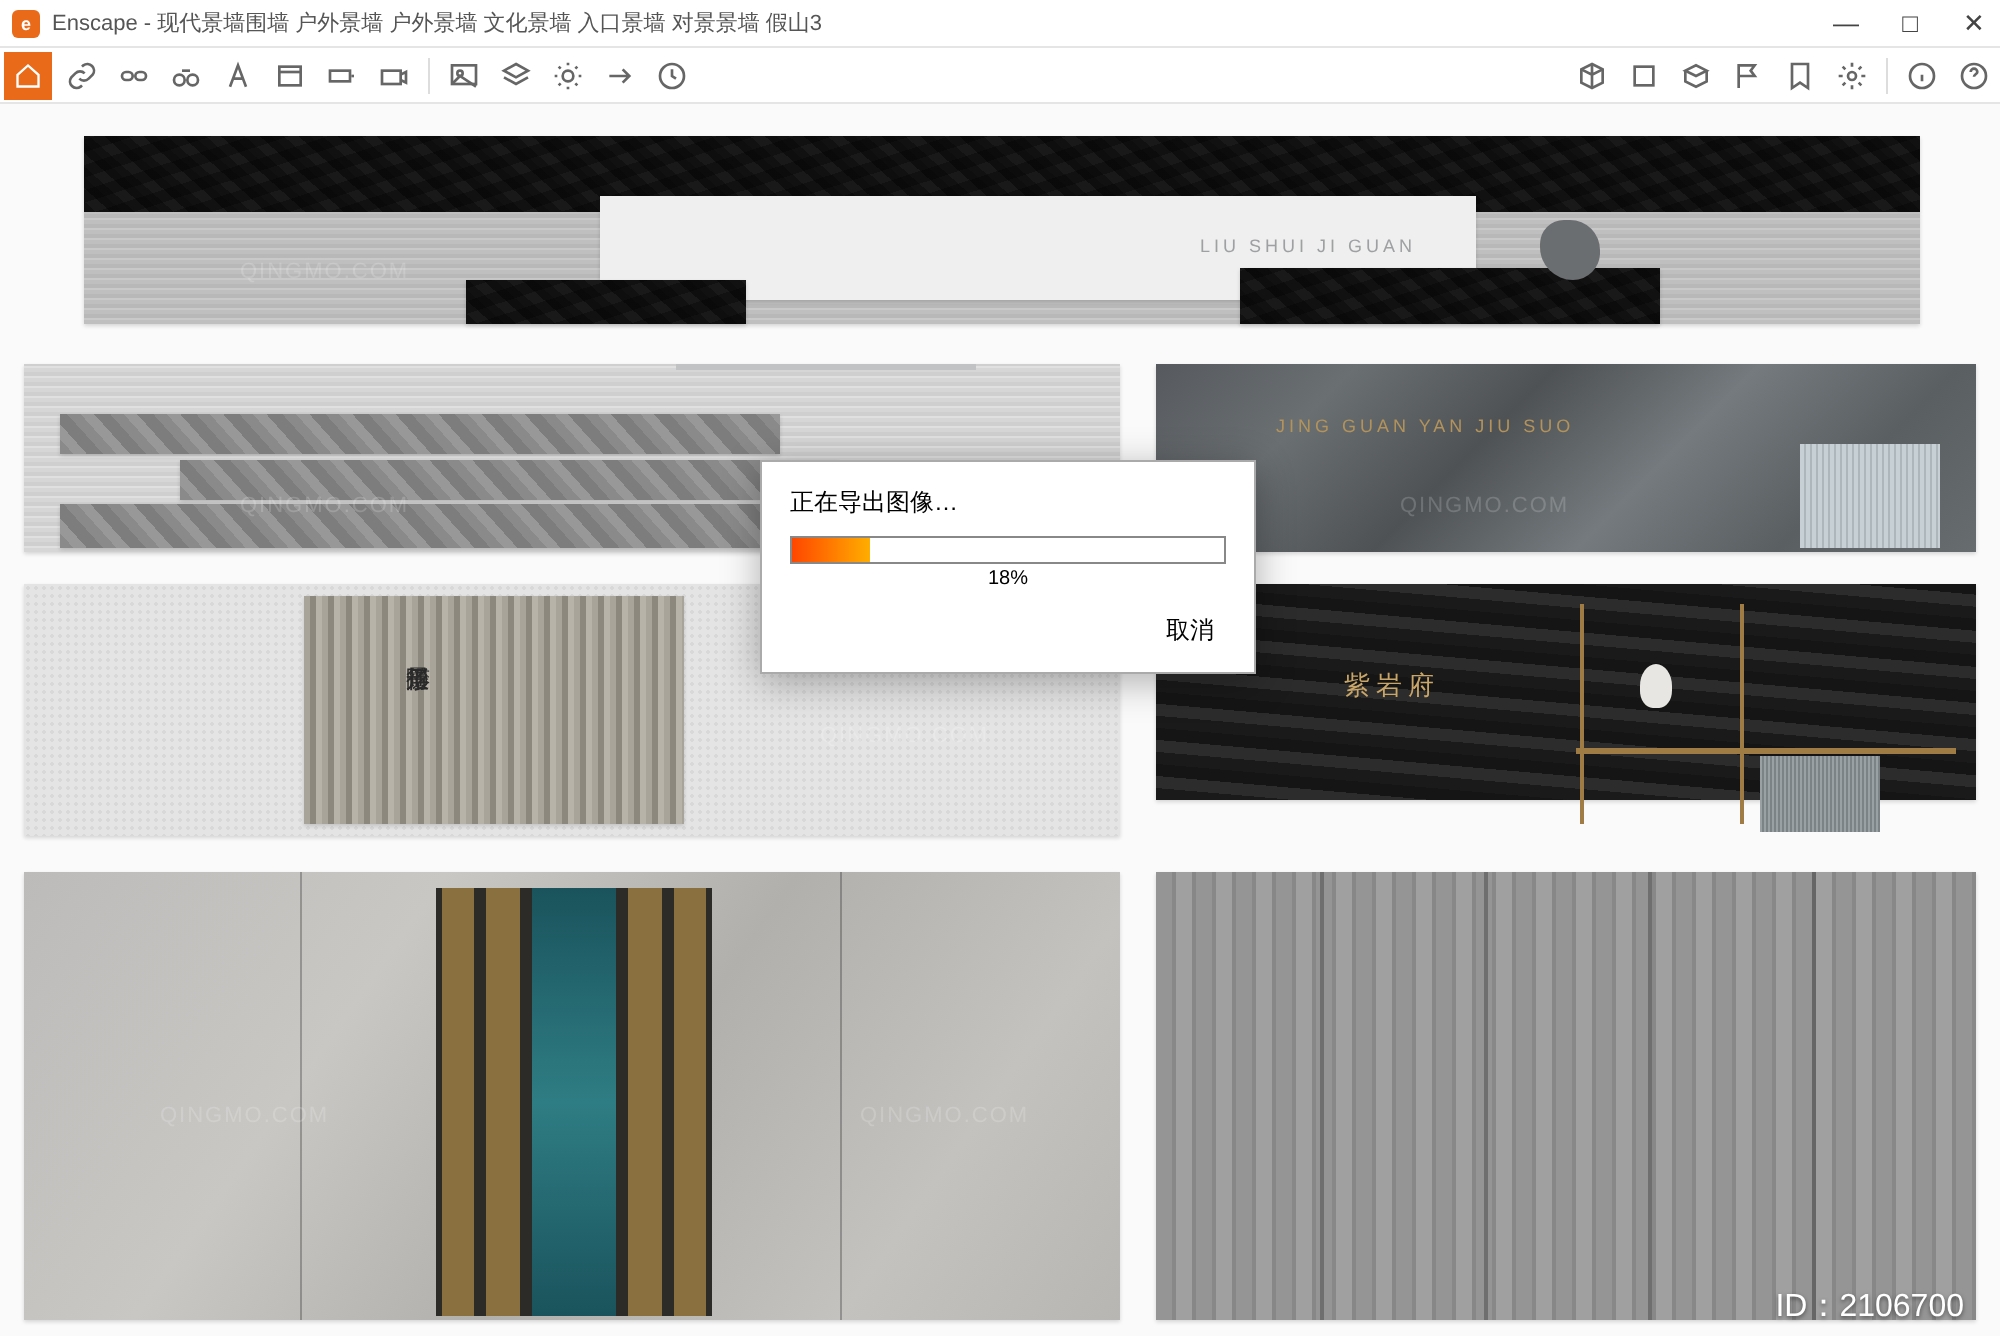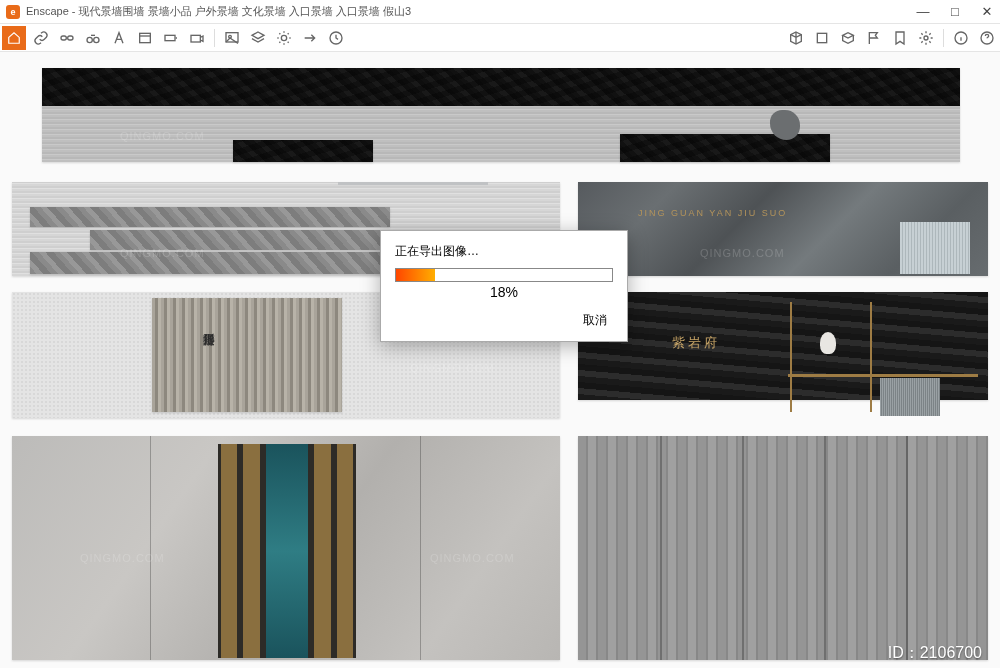--- a/index.html
+++ b/index.html
@@ -146,32 +146,32 @@
       width: 100%; height: 14px;
       border: 1px solid #888;
       background: #fff;
       position: relative;
       margin-bottom: 2px;
     }
     .progress-fill {
       height: 100%;
       background: linear-gradient(90deg,#ff4600 0%,#ffae00 100%);
     }
-    .progress-pct { text-align: center; font-size: 14px; color: #000; margin-top: 2px; }
+    .progress-pct { text-align: center; font-size: 10px; color: #000; margin-top: 2px; }
     .dialog-actions { text-align: right; margin-top: 10px; }
     .btn-cancel { font-size: 12px; color: #000; background:none; border:none; cursor:pointer; padding: 2px 6px; }
     .sculpt { position:absolute; background:#aeb0b1; }
     .thin-strip { position:absolute; height:3px; background:#c0c2c4; }
   </style>
 </head>
 <body>
 
 <div class="titlebar">
   <div class="app-icon">e</div>
-  <div class="title-text">Enscape - 现代景墙围墙 景墙小品 户外景墙 文化景墙 入口景墙 入口景墙 假山3</div>
+  <div class="title-text">Enscape - 现代景墙围墙 户外景墙 户外景墙 文化景墙 入口景墙 对景景墙 假山3</div>
   <div class="win-controls">
     <div class="win-btn">—</div>
     <div class="win-btn">□</div>
     <div class="win-btn">✕</div>
   </div>
 </div>
 
 <div class="toolbar">
   <div class="tb-left">
     <div class="home-btn">
@@ -302,20 +302,23 @@
       </div>
   </div>
 </div>
 
 <div class="viewport">
 
   <div class="wall rock-dark" style="left:42px; top:16px; width:918px; height:38px;"></div>
 
   <div class="wall concrete" style="left:42px; top:54px; width:918px; height:56px;"></div>
 
+  <div class="wall" style="left:300px; top:46px; width:438px; height:52px; background:#efeff0;">
+    <span style="position:absolute; right:30px; top:20px; color:#9ea0a2; font-size:9px; letter-spacing:2px;">LIU SHUI  JI GUAN</span>
+  </div>
   <div class="wall rock-dark" style="left:233px; top:88px; width:140px; height:22px;"></div>
   <div class="wall rock-dark" style="left:620px; top:82px; width:210px; height:28px;"></div>
   <div class="sculpt" style="left:770px; top:58px; width:30px; height:30px; border-radius:40% 50% 45% 55%; background:#6b6e70;"></div>
 
   <div class="wall concrete-light" style="left:12px; top:130px; width:548px; height:94px;"></div>
   <div class="wall stone-grey" style="left:30px; top:155px; width:360px; height:20px;"></div>
   <div class="wall stone-grey" style="left:90px; top:178px; width:330px; height:20px;"></div>
   <div class="wall stone-grey" style="left:30px; top:200px; width:450px; height:22px;"></div>
   <div class="thin-strip" style="left:338px; top:130px; width:150px;"></div>
 

